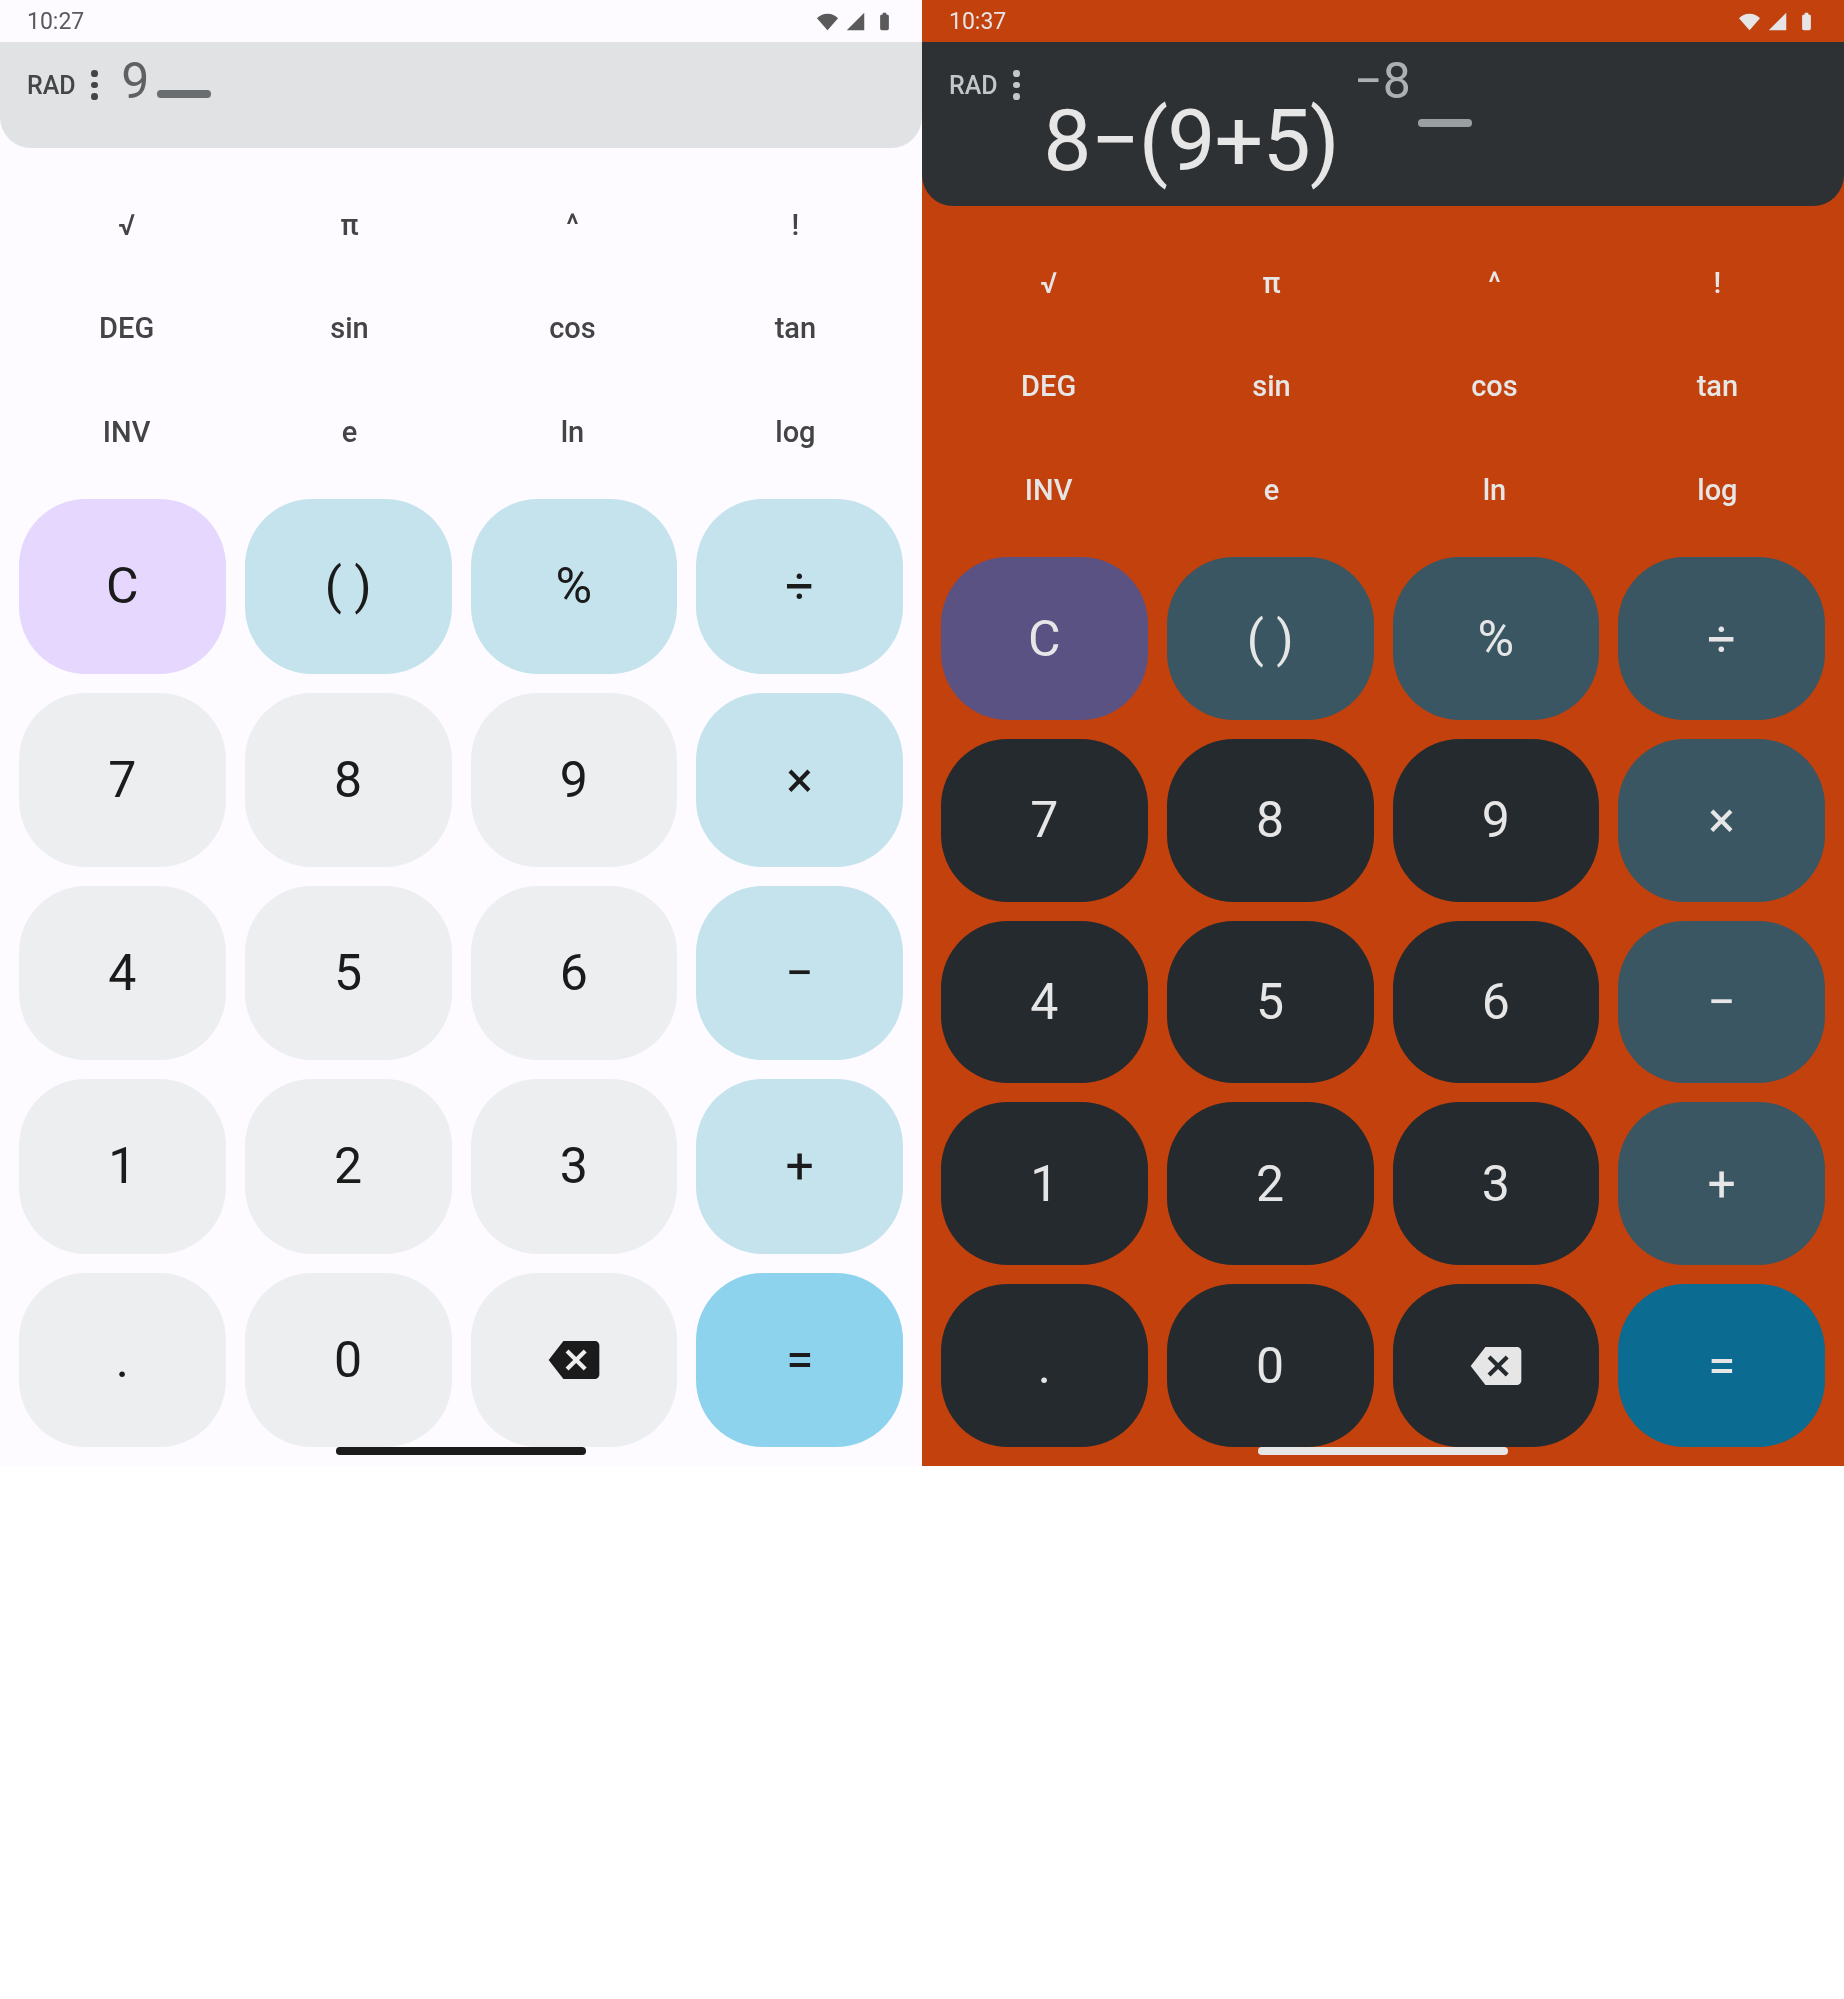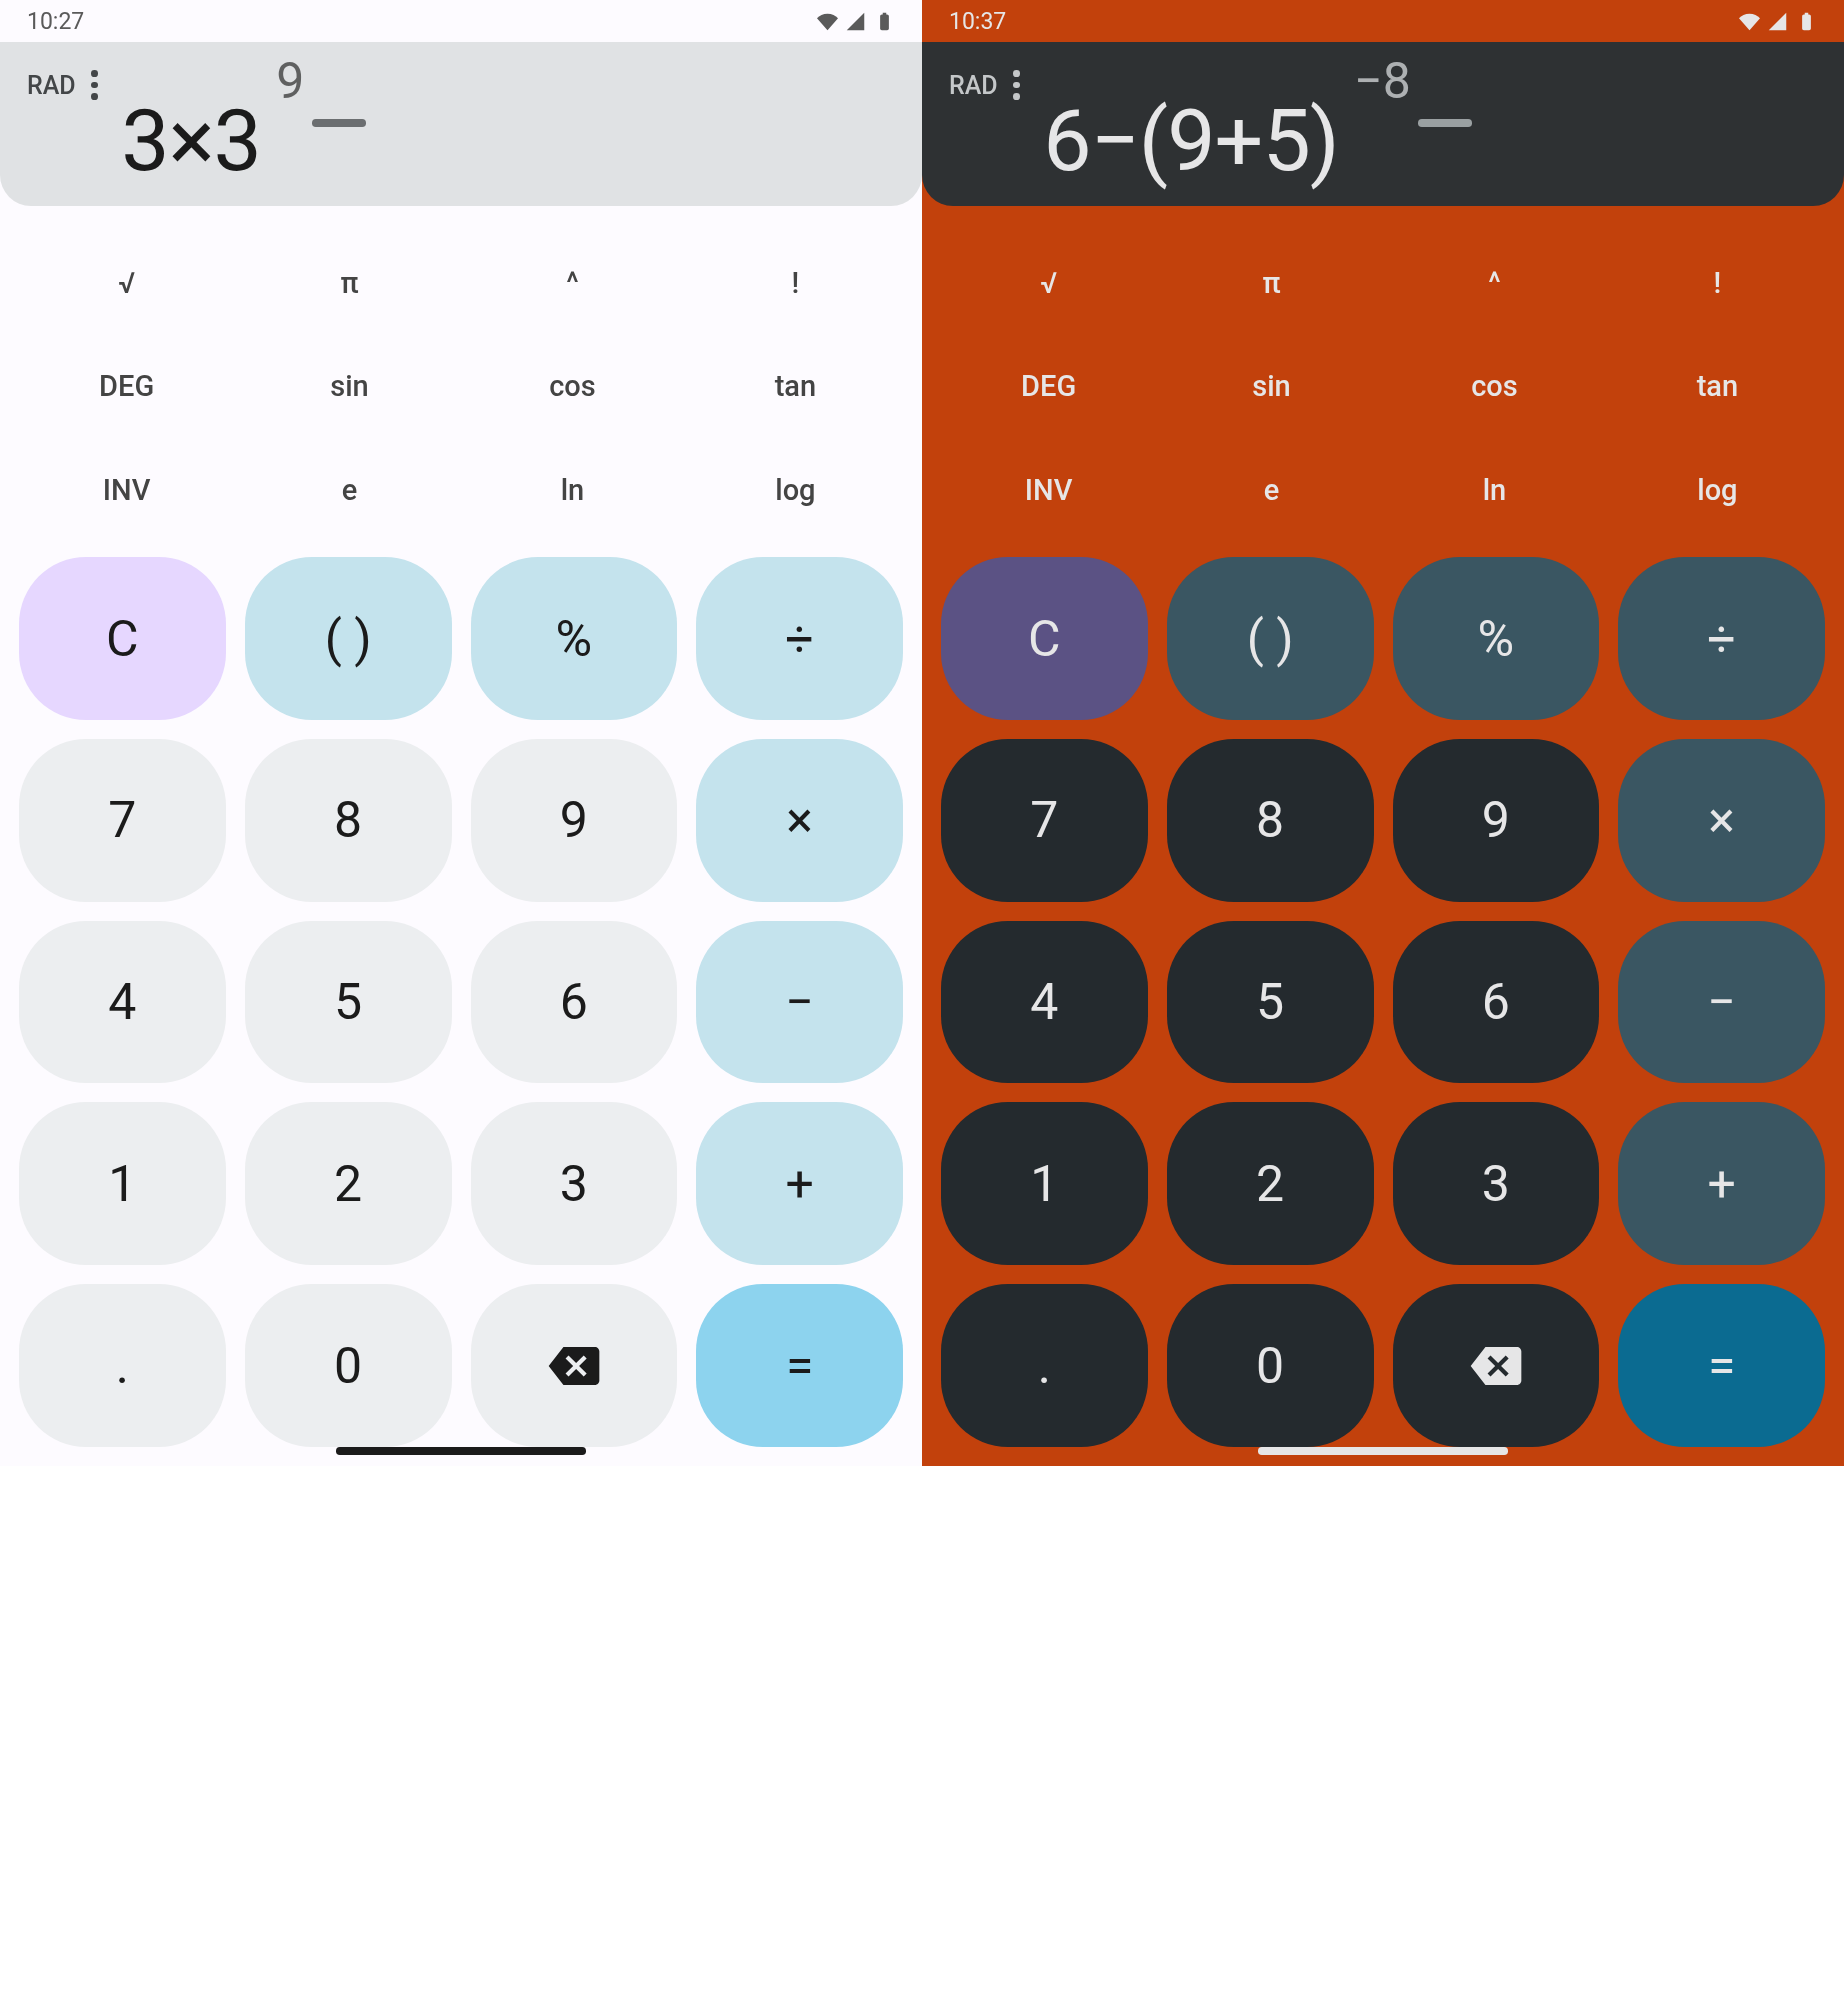--- a/index.html
+++ b/index.html
@@ -83,21 +83,20 @@
   <div class="display">
     <div class="moderow">
       <span>RAD</span>
       <span class="sp"></span>
       <div class="kebab">
           <span></span>
           <span></span>
           <span></span>
         </div>
     </div>
-    <div class="expr">3×3</div>
     <div class="result">9</div>
     <div class="handle"></div>
   </div>
 
   <div class="sci">
     <div class="sci-grid">
       <div class="sci-btn">√</div>
       <div class="sci-btn">π</div>
       <div class="sci-btn">^</div>
       <div class="sci-btn">!</div>
@@ -166,21 +165,21 @@
   <div class="display">
     <div class="moderow">
       <span>RAD</span>
       <span class="sp"></span>
       <div class="kebab">
           <span></span>
           <span></span>
           <span></span>
         </div>
     </div>
-    <div class="expr">6−(9+5)</div>
+    <div class="expr">8−(9+5)</div>
     <div class="result">−8</div>
     <div class="handle"></div>
   </div>
 
   <div class="sci">
     <div class="sci-grid">
       <div class="sci-btn">√</div>
       <div class="sci-btn">π</div>
       <div class="sci-btn">^</div>
       <div class="sci-btn">!</div>

